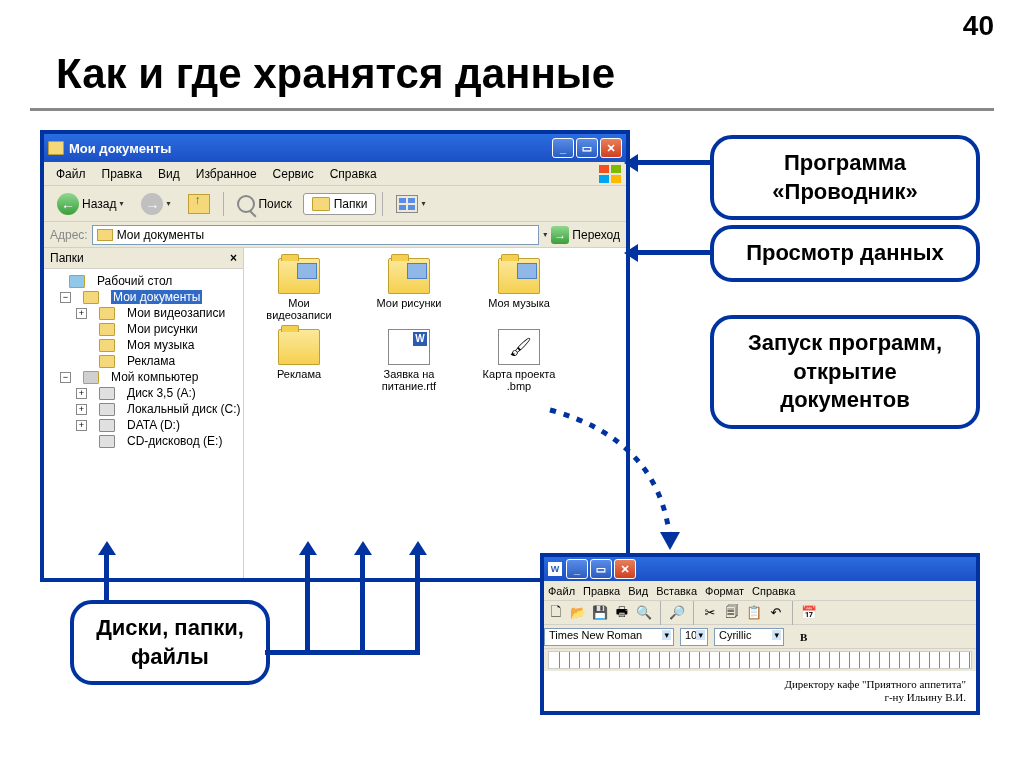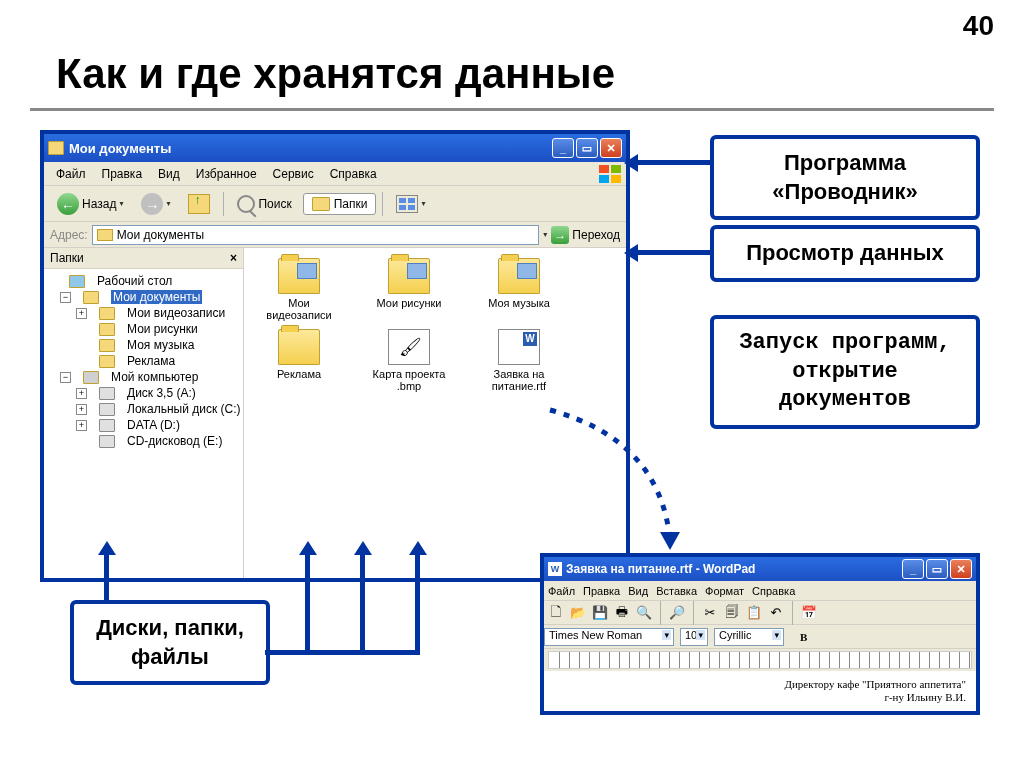--- a/index.html
+++ b/index.html
@@ -70,24 +70,24 @@
 .file-icon { width: 42px; height: 36px; margin-bottom: 3px; position: relative; }
 .fi-folder { background: linear-gradient(#fce89a,#f5d050); border: 1px solid #c0a030; border-radius: 2px 2px 1px 1px; }
 .fi-folder::before { content: ''; position: absolute; top: -5px; left: 2px; width: 16px; height: 6px; background: #f5d050; border: 1px solid #c0a030; border-bottom: none; border-radius: 2px 2px 0 0; }
 .fi-folder.special::after { content: ''; position: absolute; top: 4px; right: 2px; width: 18px; height: 14px; background: #8fb8e8; border: 1px solid #5080c0; }
 .fi-bmp { background: #fff; border: 1px solid #888; }
 .fi-bmp::after { content: '🖌'; position: absolute; top: 6px; left: 10px; font-size: 18px; }
 .fi-rtf { background: #fff; border: 1px solid #888; }
 .fi-rtf::after { content: 'W'; position: absolute; top: 2px; right: 2px; width: 14px; height: 14px; background: #2a5db0; color: #fff; font-size: 10px; font-weight: bold; text-align: center; line-height: 14px; }
 
 
-.callout { position: absolute; border: 4px solid #0033a0; border-radius: 6px; background: #fff; padding: 10px 20px; font-size: 22px; font-weight: bold; text-align: center; line-height: 1.3; }
+.callout { position: absolute; border: 4px solid #0033a0; border-radius: 22px; background: #fff; padding: 10px 20px; font-size: 22px; font-weight: bold; text-align: center; line-height: 1.3; }
 .callout.c1 { top: 135px; left: 710px; width: 270px; }
 .callout.c2 { top: 225px; left: 710px; width: 270px; }
-.callout.c3 { top: 315px; left: 710px; width: 270px; font-family: Liberation Mono, monospace; }
+.callout.c3 { top: 315px; left: 710px; width: 270px; }
 .callout.c4 { top: 600px; left: 70px; width: 200px; }
 
 
 .arrow { position: absolute; }
 .arrow-head { width: 0; height: 0; position: absolute; }
 .arrow.a1 { top: 160px; left: 636px; width: 74px; height: 5px; background: #0033a0; }
 .arrow.a1 .arrow-head { left: -12px; top: -6px; border-top: 9px solid transparent; border-bottom: 9px solid transparent; border-right: 14px solid #0033a0; }
 .arrow.a2 { top: 250px; left: 636px; width: 74px; height: 5px; background: #0033a0; }
 .arrow.a2 .arrow-head { left: -12px; top: -6px; border-top: 9px solid transparent; border-bottom: 9px solid transparent; border-right: 14px solid #0033a0; }
 .arrow.av { width: 5px; background: #0033a0; }
@@ -268,26 +268,26 @@
         </div>
       <div class="file-item">
           <div class="file-icon fi-folder special"></div>
           <span>Моя музыка</span>
         </div>
       <div class="file-item">
           <div class="file-icon fi-folder"></div>
           <span>Реклама</span>
         </div>
       <div class="file-item">
+          <div class="file-icon fi-rtf"></div>
+          <span>Заявка на питание.rtf</span>
+        </div>
+      <div class="file-item">
           <div class="file-icon fi-bmp"></div>
           <span>Карта проекта .bmp</span>
-        </div>
-      <div class="file-item">
-          <div class="file-icon fi-rtf"></div>
-          <span>Заявка на питание.rtf</span>
         </div>
     </div>
   </div>
 </div>
 
 <div class="callout c1">Программа «Проводник»</div>
 <div class="callout c2">Просмотр данных</div>
 <div class="callout c3">Запуск программ, открытие документов</div>
 <div class="callout c4">Диски, папки, файлы</div>
 
@@ -313,21 +313,20 @@
 <div class="av4h"></div>
 
 <svg class="dotted-curve" viewBox="0 0 160 150">
   <path d="M 10 10 Q 120 40 130 140" stroke="#0033a0" stroke-width="5" fill="none" stroke-dasharray="6 8"></path>
   <polygon points="130,150 120,132 140,132" fill="#0033a0"></polygon>
 </svg>
 
 <div class="wordpad">
   <div class="wp-titlebar">
     <div class="wp-ti">W</div>
-    <div style="flex:1;font-weight:bold">Заявка на питание.rtf - WordPad</div>
     <div class="win-btns">
       <div class="win-btn min">_</div>
       <div class="win-btn max">▭</div>
       <div class="win-btn close">✕</div>
     </div>
   </div>
   <div class="wp-menubar">
     <span>Файл</span>
     <span>Правка</span>
     <span>Вид</span>

